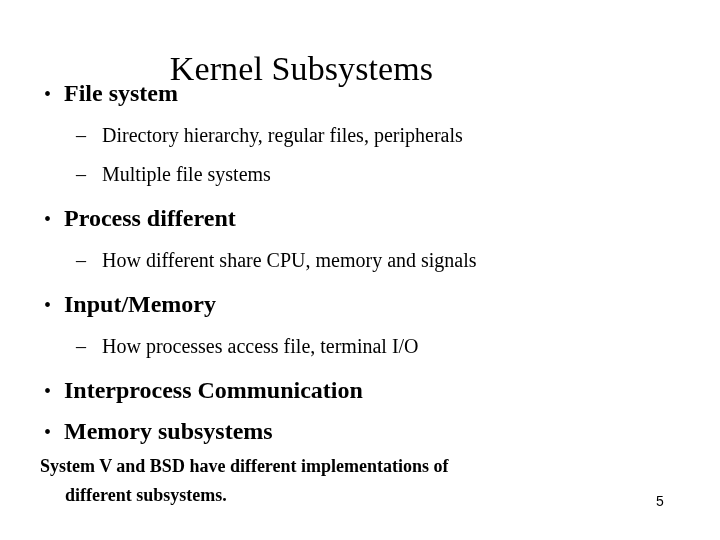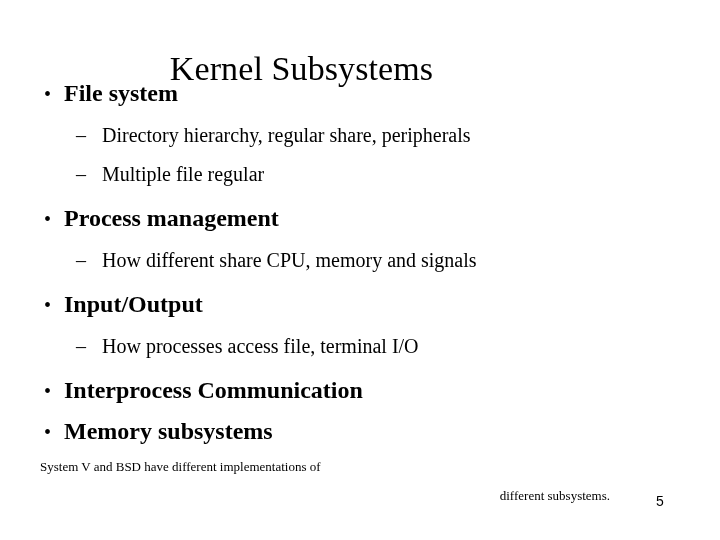--- a/index.html
+++ b/index.html
@@ -96,29 +96,28 @@
   .gap-before-level1 {
     margin-top: 16px;
   }
 
   
   #footer-note {
     position: absolute;
     left: 40px;
     top: 452px;
     width: 570px;
-    font-size: 13px;
+    font-size: 18px;
     line-height: 29px;
-    font-weight: normal;
+    font-weight: bold;
     text-indent: 0;
   }
   #footer-note .note-line-2 {
     display: block;
     padding-left: 25px;
-    text-align: right;
   }
 
   
   #page-number {
     position: absolute;
     left: 645px;
     top: 492px;
     width: 30px;
     text-align: center;
     font-size: 14px;
@@ -135,39 +134,39 @@
   <h1 id="slide-title">Kernel Subsystems</h1>
 
   <div id="body-list">
 
     <div class="bullet-row level-1">
       <span class="marker">•</span>
       <span class="bullet-text">File system</span>
     </div>
     <div class="bullet-row level-2">
       <span class="marker">–</span>
-      <span class="bullet-text">Directory hierarchy, regular share, peripherals</span>
+      <span class="bullet-text">Directory hierarchy, regular files, peripherals</span>
     </div>
     <div class="bullet-row level-2">
       <span class="marker">–</span>
-      <span class="bullet-text">Multiple file regular</span>
+      <span class="bullet-text">Multiple file systems</span>
     </div>
 
     <div class="bullet-row level-1 gap-before-level1">
       <span class="marker">•</span>
-      <span class="bullet-text">Process management</span>
+      <span class="bullet-text">Process different</span>
     </div>
     <div class="bullet-row level-2">
       <span class="marker">–</span>
       <span class="bullet-text">How different share CPU, memory and signals</span>
     </div>
 
     <div class="bullet-row level-1 gap-before-level1">
       <span class="marker">•</span>
-      <span class="bullet-text">Input/Output</span>
+      <span class="bullet-text">Input/Memory</span>
     </div>
     <div class="bullet-row level-2">
       <span class="marker">–</span>
       <span class="bullet-text">How processes access file, terminal I/O</span>
     </div>
 
     <div class="bullet-row level-1 gap-before-level1">
       <span class="marker">•</span>
       <span class="bullet-text">Interprocess Communication</span>
     </div>

